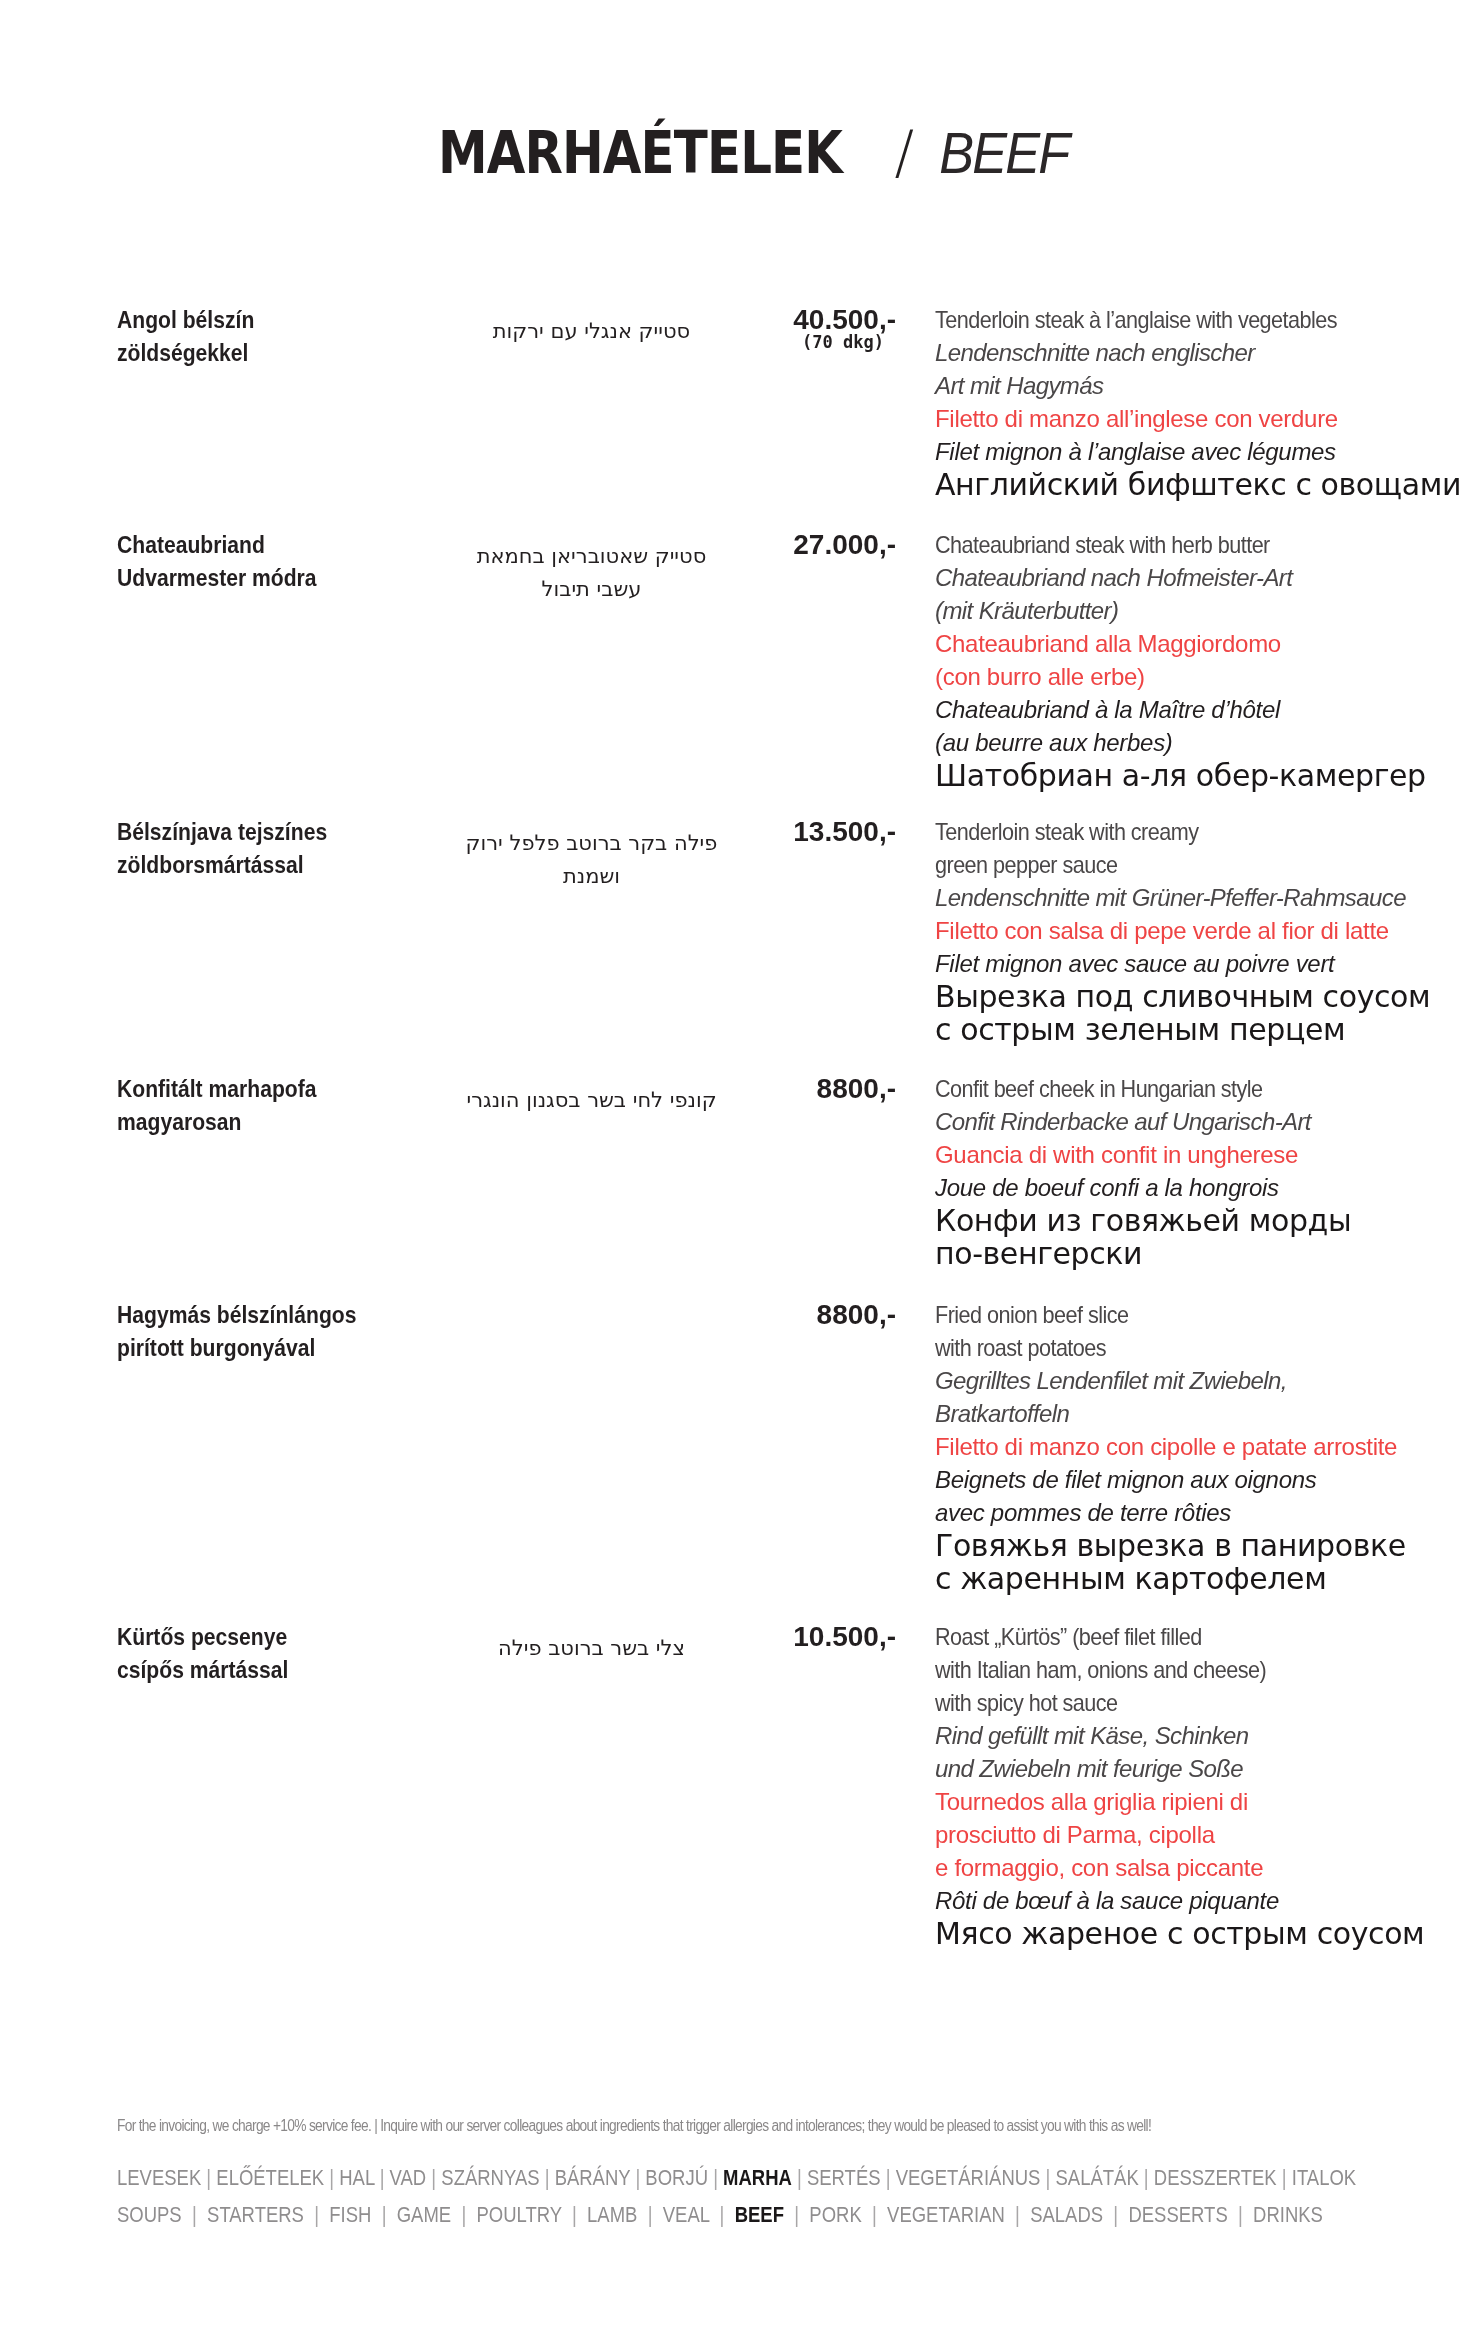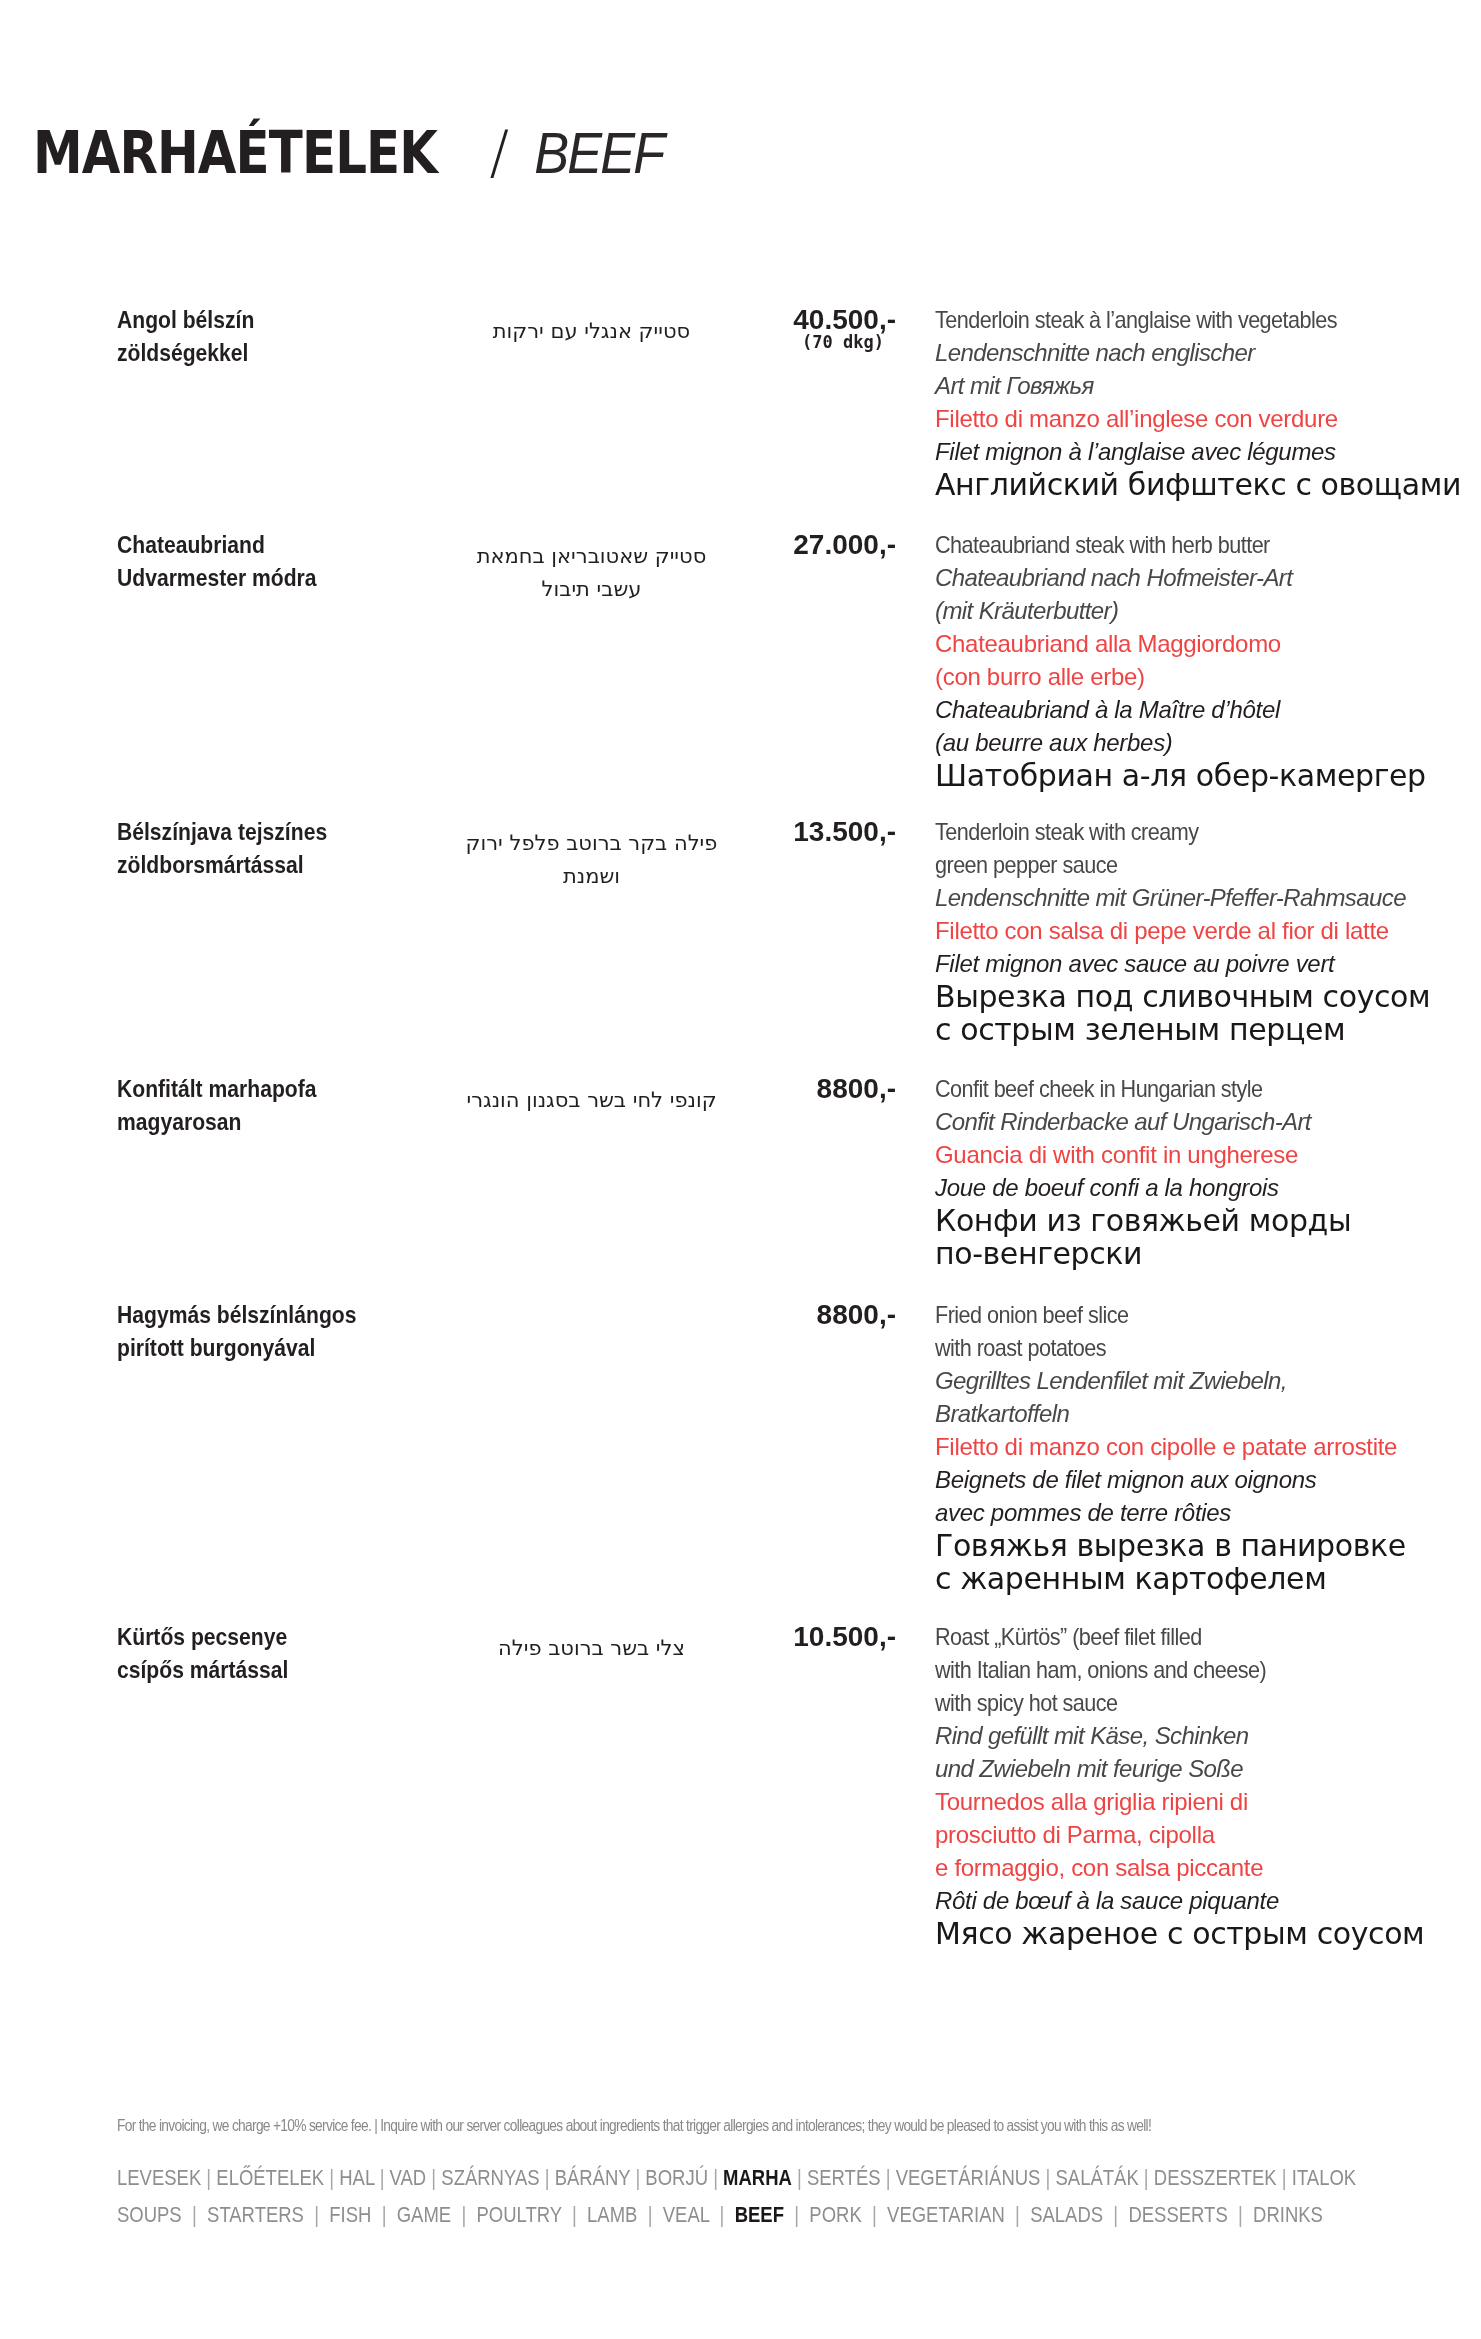--- a/index.html
+++ b/index.html
@@ -1,18 +1,18 @@
 <!DOCTYPE html>
 <html><head>
 <meta charset="utf-8">
 <style>
   html, body { margin:0; padding:0; background:#ffffff; }
   body { width:1481px; height:2339px; position:relative; overflow:hidden; color:#231f20;
          font-family:"DejaVu Sans Condensed","DejaVu Sans","Liberation Sans",sans-serif; }
-  .title { position:absolute; left:0; right:0; top:118px; text-align:left; font-size:58px; line-height:70px;
+  .title { position:absolute; left:0; right:0; top:118px; text-align:center; font-size:58px; line-height:70px;
            letter-spacing:-1px; font-family:"DejaVu Sans","Liberation Sans",sans-serif; }
   .title .hu { font-weight:bold; transform:scaleX(0.86); display:inline-block; }
   .title .sep { font-weight:300; color:#231f20; margin:0 2px; }
   .title .en { font-style:italic; font-weight:normal; font-family:"Liberation Sans",sans-serif; letter-spacing:-2px; display:inline-block; transform:scaleX(0.9); color:#2b2728;}
   .item { position:absolute; left:0; width:1481px; }
   .name { position:absolute; left:117px; top:0; width:300px; font-weight:bold; font-size:24px; line-height:33px;
           font-family:"Liberation Sans",sans-serif; transform-origin:left top; transform:scaleX(0.88); width:340px; color:#231f20;}
   .heb { position:absolute; left:420px; width:343px; top:12px; text-align:center; direction:rtl; font-size:21px; line-height:33px;
          font-family:"DejaVu Sans","Liberation Sans",sans-serif; color:#231f20;}
   .price { position:absolute; left:760px; width:136px; top:0; text-align:right; font-weight:bold; font-size:28px; line-height:33px;
@@ -56,21 +56,21 @@
         <span class="ln">סטייק אנגלי עם ירקות</span>
       </div>
       <div class="price">40.500,-</div>
       <div class="qty">(70 dkg)</div>
       <div class="desc">
         <div>
           <div class="line l-en">Tenderloin steak à l’anglaise with vegetables</div>
         </div>
         <div>
           <div class="line l-de">Lendenschnitte nach englischer</div>
-          <div class="line l-de">Art mit Говяжья</div>
+          <div class="line l-de">Art mit Hagymás</div>
         </div>
         <div>
           <div class="line l-it">Filetto di manzo all’inglese con verdure</div>
         </div>
         <div>
           <div class="line l-fr">Filet mignon à l’anglaise avec légumes</div>
         </div>
         <div>
           <div class="line l-ru">Английский бифштекс с овощами</div>
         </div>

